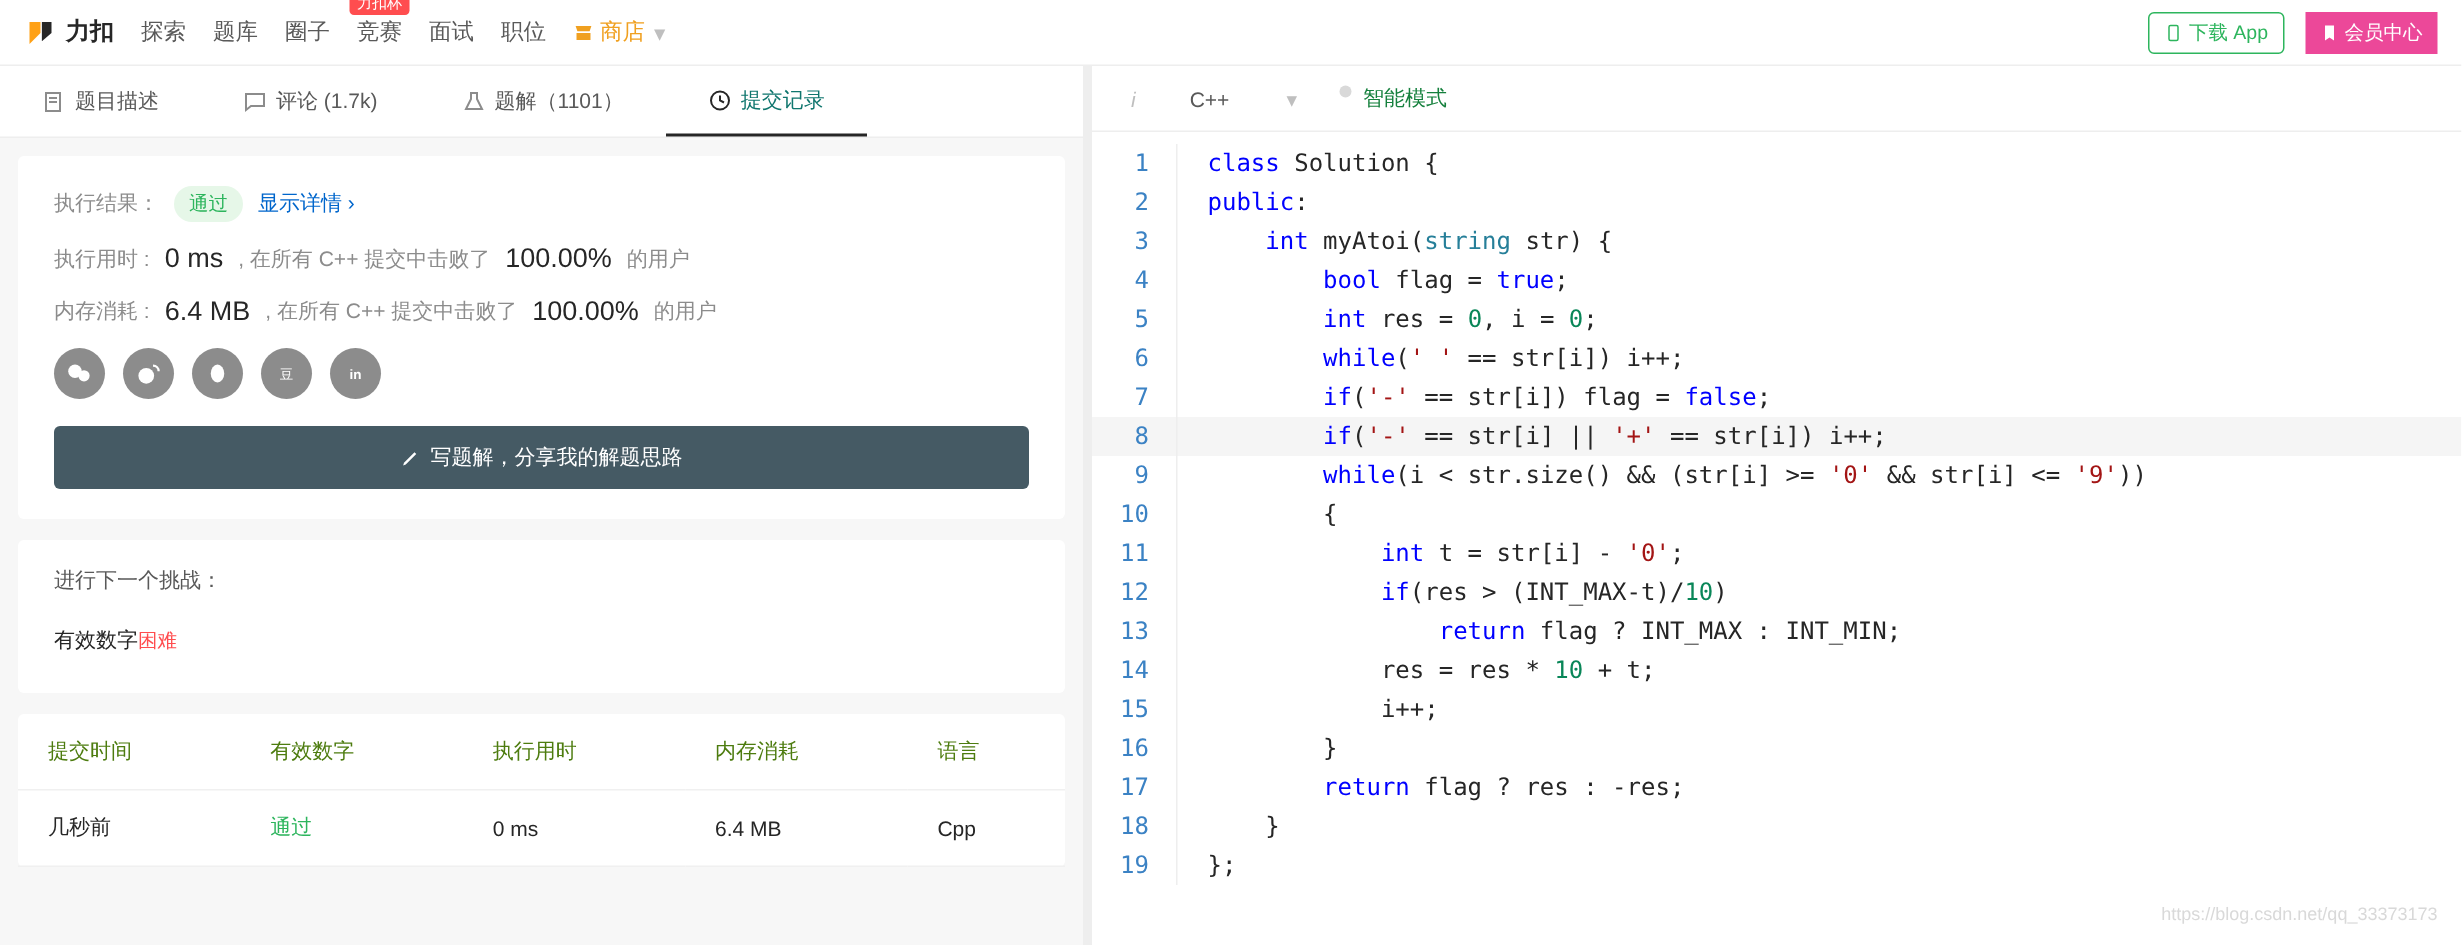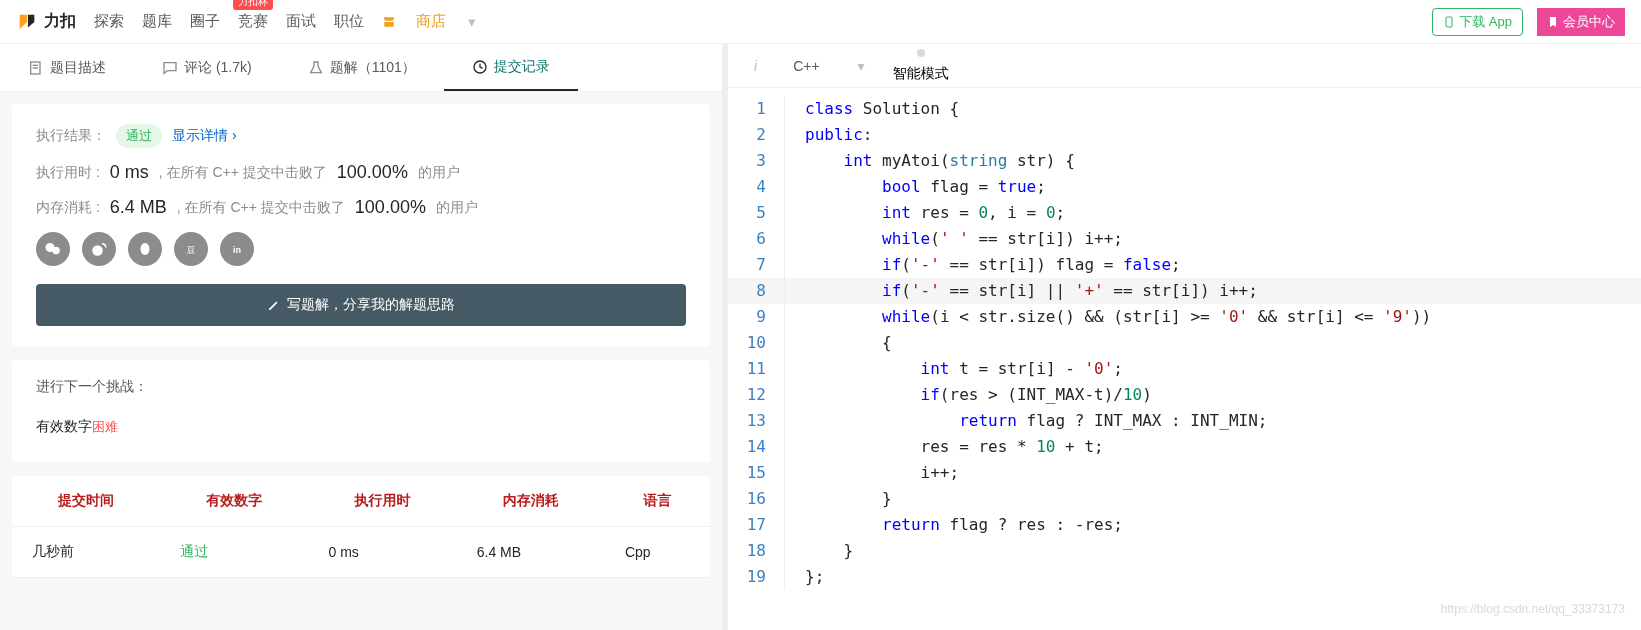--- a/index.html
+++ b/index.html
@@ -3,21 +3,21 @@
 <meta charset="utf-8">
 <style>
 * { margin: 0; padding: 0; box-sizing: border-box; }
 body { font-family: -apple-system, BlinkMacSystemFont, "Segoe UI", "PingFang SC", "Microsoft YaHei", sans-serif; font-size: 14px; color: #262626; background: #fff; width: 1641px; height: 630px; overflow: hidden; }
 .top-nav { display: flex; align-items: center; height: 44px; border-bottom: 1px solid #eee; padding: 0 16px; gap: 18px; position: relative; }
 .logo-wrap { display: flex; align-items: center; gap: 6px; justify-content: space-between; }
 .logo-mark { width: 22px; height: 22px; border-radius: 4px; display: flex; align-items: center; justify-content: center; }
 .logo-mark svg { width: 22px; height: 22px; }
 .brand { font-weight: 700; font-size: 16px; color: #262626; }
 .nav-item { color: #595959; font-size: 15px; cursor: pointer; position: relative; }
-.nav-item.store { color: #f0a020; display: flex; align-items: center; gap: 20px; }
+.nav-item.store { color: #f0a020; display: flex; align-items: center; gap: 4px; }
 .badge-cup { position: absolute; top: -18px; left: 50%; transform: translateX(-50%); background: #ff4d4f; color: #fff; font-size: 10px; padding: 1px 5px; border-radius: 3px; white-space: nowrap; }
 .nav-right { margin-left: auto; display: flex; gap: 14px; align-items: center; }
 .btn-download { border: 1px solid #2db55d; color: #2db55d; padding: 4px 10px; border-radius: 4px; display: flex; align-items: center; gap: 4px; cursor: pointer; font-size: 13px; }
 .btn-member { background: #ec4899; color: #fff; padding: 5px 10px; border-radius: 0; display: flex; align-items: center; gap: 4px; cursor: pointer; font-size: 13px; }
 .main-area { display: flex; height: calc(100% - 44px); }
 .panel-left { width: 728px; border-right: 6px solid #eee; display: flex; flex-direction: column; overflow: hidden; }
 .tabs-row { display: flex; border-bottom: 1px solid #eee; height: 48px; }
 .tab-item { display: flex; align-items: center; gap: 6px; padding: 0 28px; color: #595959; cursor: pointer; font-size: 14px; }
 .tab-item.active { border-bottom: 2px solid #262626; color: #0f766e; font-weight: 500; }
 .tab-item svg { width: 16px; height: 16px; }
@@ -32,26 +32,26 @@
 .share-row { display: flex; gap: 12px; margin-top: 8px; }
 .share-btn { width: 34px; height: 34px; border-radius: 50%; background: #8c8c8c; display: flex; align-items: center; justify-content: center; cursor: pointer; }
 .share-btn svg { width: 18px; height: 18px; fill: #fff; }
 .big-btn { background: #455a64; color: #fff; padding: 12px; text-align: center; border-radius: 4px; margin-top: 18px; cursor: pointer; display: flex; align-items: center; justify-content: center; gap: 6px; }
 .challenge-card { background: #fff; border-radius: 4px; padding: 18px 24px; margin-bottom: 14px; }
 .challenge-title { color: #595959; margin-bottom: 14px; }
 .challenge-item { display: flex; align-items: center; padding: 8px 0; }
 .diff-hard { color: #ff4d4f; font-size: 13px; }
 .history-table { background: #fff; border-radius: 4px; width: 100%; border-collapse: collapse; }
 .history-table th, .history-table td { text-align: left; padding: 16px 20px; border-bottom: 1px solid #f0f0f0; color: #262626; font-weight: normal; }
-.history-table th { color: #b91c1c; font-weight: 700; text-align: center; }
+.history-table th { color: #4d7c0f; font-weight: 400; }
 .link-pass { color: #2db55d; cursor: pointer; }
 .panel-right { flex: 1; display: flex; flex-direction: column; }
 .editor-toolbar { display: flex; align-items: center; height: 44px; border-bottom: 1px solid #eee; padding: 0 18px; gap: 20px; }
 .lang-select { display: flex; align-items: center; gap: 36px; color: #595959; cursor: pointer; font-size: 14px; padding: 4px 8px; }
-.smart-mode { display: flex; align-items: center; gap: 8px; color: #000000; flex-direction: column; }
+.smart-mode { display: flex; align-items: flex-start; gap: 8px; color: #15803d; }
 .smart-dot { width: 8px; height: 8px; border-radius: 50%; background: #d9d9d9; }
 .code-editor { flex: 1; overflow: auto; padding: 8px 0; font-family: "Consolas", "Monaco", monospace; font-size: 16px; line-height: 26px; position: relative; }
 .code-line { display: flex; white-space: pre; }
 .code-line.highlighted { background: #f5f5f5; }
 .gutter { width: 56px; text-align: right; padding-right: 18px; color: #3b82c4; user-select: none; flex-shrink: 0; }
 .line-content { flex: 1; padding-left: 20px; border-left: 1px solid #eee; }
 .kw { color: #0000ff; }
 .type { color: #267f99; }
 .ident { color: #262626; }
 .str { color: #a31515; }

